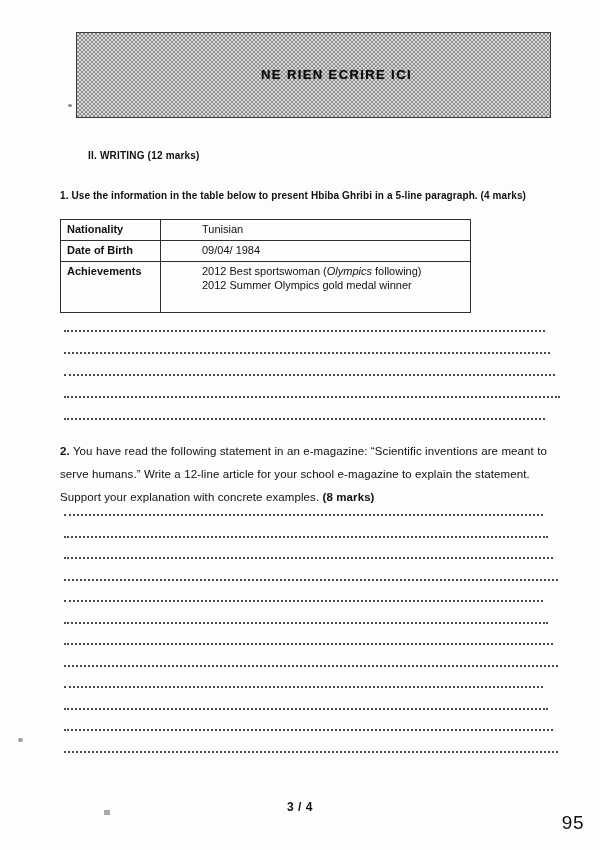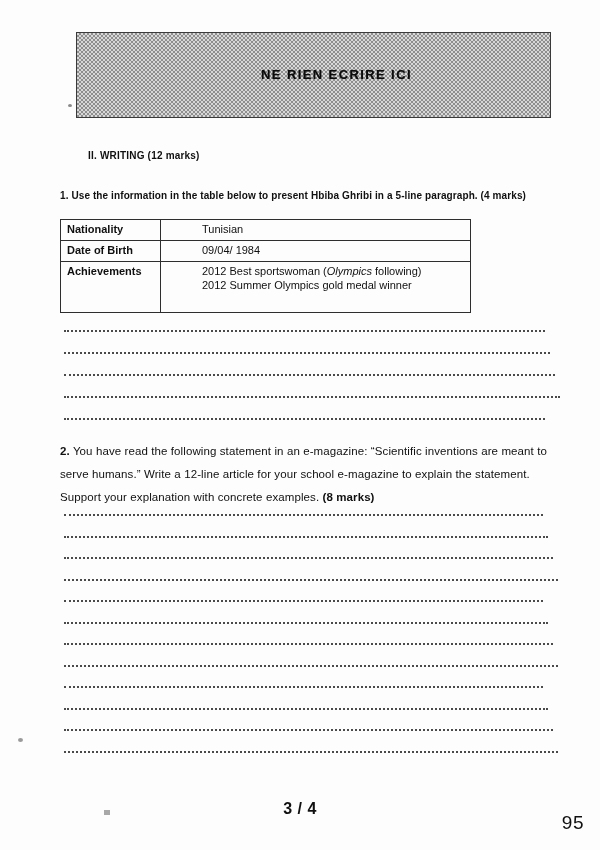--- a/index.html
+++ b/index.html
@@ -154,21 +154,21 @@
   #q2-lines { left: 64px; top: 514px; width: 494px; }
   #q2-lines .dotline { margin-bottom: 19.5px; }
 
   
   .page-of {
     position: absolute;
     left: 0;
     right: 0;
     top: 800px;
     text-align: center;
-    font-size: 16px;
+    font-size: 12px;
     font-weight: bold;
     letter-spacing: 0.5px;
   }
   .page-num {
     position: absolute;
     right: 16px;
     top: 812px;
     font-size: 19px;
     font-weight: normal;
     letter-spacing: 0.5px;

